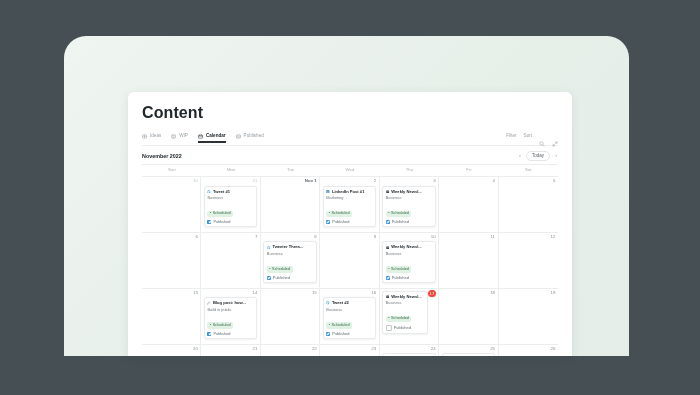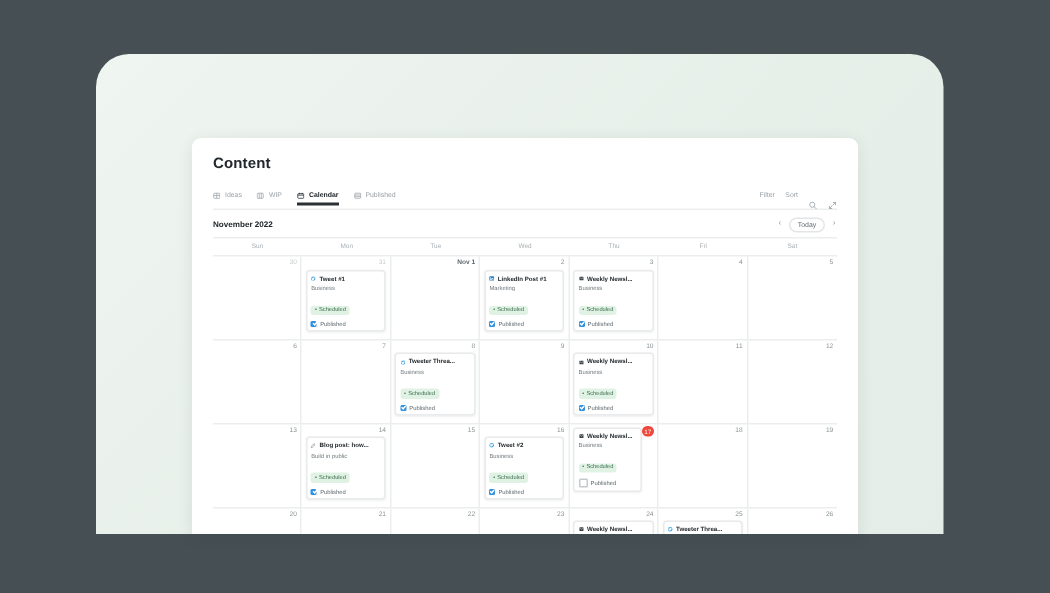--- a/index.html
+++ b/index.html
@@ -22,21 +22,21 @@
   .app-card{
     position:absolute;left:128px;top:92px;width:444px;height:264px;
     background:#ffffff;border-radius:6px 6px 0 0;
     box-shadow:0 2px 10px rgba(40,55,60,.10);
     overflow:hidden;
   }
 
   .app-inner{padding:13px 14px 0 14px;}
 
   .page-title{
-    font-size:10px;font-weight:700;color:#21282c;letter-spacing:.1px;
+    font-size:16px;font-weight:700;color:#21282c;letter-spacing:.1px;
     margin:0 0 9px 0;line-height:1;
   }
 
   
   .tabbar{
     display:flex;align-items:center;
     border-bottom:1px solid #ecedee;
     height:15px;position:relative;
   }
   .tabs{display:flex;align-items:center;gap:10px;}

